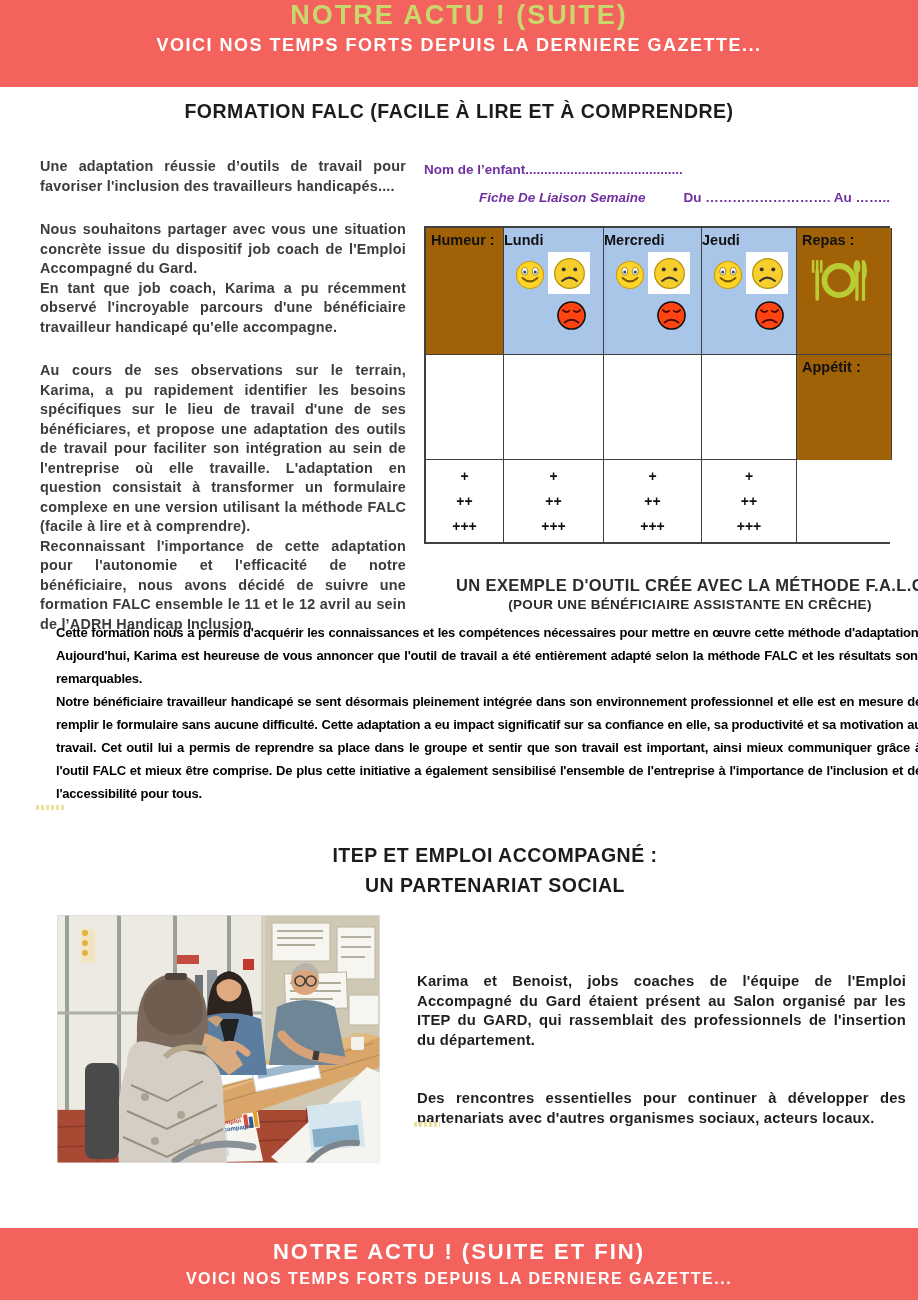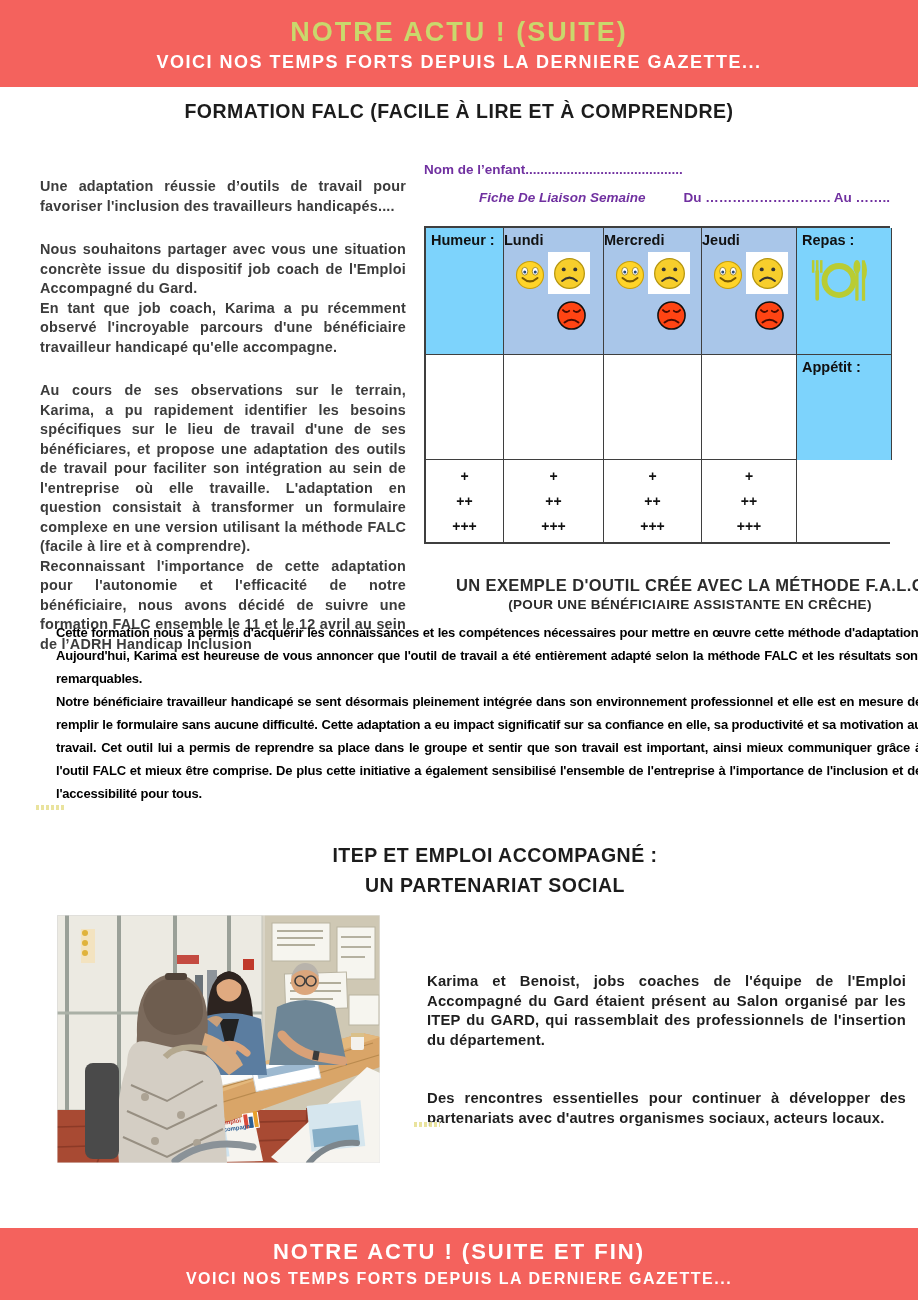--- a/index.html
+++ b/index.html
@@ -4,47 +4,47 @@
 <style>
   html,body{margin:0;padding:0;}
   body{width:918px;height:1300px;position:relative;background:#ffffff;
        font-family:"Liberation Sans",sans-serif;overflow:hidden;}
   .abs{position:absolute;}
 
   
   .banner{left:0;width:918px;background:#F4625D;text-align:center;}
   .banner-top{top:0;height:87px;}
   .banner-bottom{top:1228px;height:89px;}
-  .banner-title{font-weight:700;font-size:27px;letter-spacing:2px;margin:0;padding-top:17px;color:#C9D86C;}
+  .banner-title{font-weight:700;font-size:27px;letter-spacing:2px;margin:0;color:#C9D86C;}
   .banner-title.white{color:#ffffff;font-size:22px;padding-top:11px;}
   .banner-sub{color:#ffffff;font-weight:600;font-size:18px;letter-spacing:1.5px;margin:4px 0 0 0;}
   .banner-bottom .banner-sub{font-size:16px;margin-top:5px;}
 
   
   .h1{top:100px;left:0;width:918px;text-align:center;font-weight:700;font-size:19.5px;
       letter-spacing:.5px;color:#1c1c1c;}
   .h2{top:840px;left:0;width:918px;text-align:center;font-weight:700;font-size:19.5px;
       line-height:30px;letter-spacing:.5px;color:#1c1c1c;white-space:pre-line;padding-left:36px;}
 
   
   .leftcol{top:157px;left:40px;width:366px;color:#3c3c3c;font-weight:700;font-size:14.4px;
-           line-height:19.5px;text-align:justify;letter-spacing:.2px;margin-top:20px;}
+           line-height:19.5px;text-align:justify;letter-spacing:.2px;}
   .leftcol p{margin:0 0 24px 0;white-space:pre-line;}
 
   
   .fiche{top:162px;left:424px;width:466px;color:#7030A0;}
   .fiche .nameline{font-weight:700;font-size:13.5px;margin:0;}
   .fiche .row2{display:flex;justify-content:space-between;font-weight:700;font-size:13.5px;margin-top:13px;}
   .fiche .row2 .ftitle{margin-left:55px;font-style:italic;}
   .ftable{margin-top:21px;display:grid;grid-template-columns:78px 100px 98px 95px 95px;
           grid-template-rows:127px 105px 82px;border:2px solid #3f3f3f;border-right:none;
           color:#111;}
   .ftable .cell{border-right:1.5px solid #3f3f3f;border-bottom:1.5px solid #3f3f3f;position:relative;}
   .ftable .cell.lastrow{border-bottom:none;}
-  .ftable .labelcell{font-weight:700;font-size:14.5px;padding:4px 0 0 5px;background:#7dd3fc;}
+  .ftable .labelcell{font-weight:700;font-size:14.5px;padding:4px 0 0 5px;background:#a16207;}
   .ftable .daycell{background:#A9C6E9;text-align:left;}
   .dayname{font-weight:700;font-size:14.5px;padding-top:4px;}
   .faces{position:relative;height:95px;}
   .f{position:absolute;}
   .f-happy{width:30px;height:30px;left:11px;top:12px;}
   .sadbox{position:absolute;left:44px;top:4px;width:42px;height:42px;background:#fff;
           display:flex;align-items:center;justify-content:center;}
   .f-sad{width:33px;height:33px;position:static;}
   .f-angry{width:31px;height:31px;left:52px;top:52px;}
   .faces.red-left .f-angry{left:14px;top:56px;}
@@ -57,21 +57,21 @@
   .caption .c2{font-weight:700;font-size:13.5px;letter-spacing:.3px;margin:2px 0 0 0;}
 
   
   .bodytext{top:621px;left:56px;width:866px;font-size:13px;line-height:23px;font-weight:600;
             letter-spacing:-0.2px;color:#000000;text-align:justify;white-space:pre-line;}
 
   
   .photo{top:915px;left:57px;width:323px;height:248px;}
   .rightcol{top:972px;left:414px;width:492px;color:#1f1f1f;font-weight:600;font-size:14.8px;
             line-height:19.5px;text-align:justify;letter-spacing:.2px;}
-  .rightcol p{margin:0 0 39px 13px;}
+  .rightcol p{margin:0 0 39px 3px;}
 
   .watermark{height:5px;background:repeating-linear-gradient(90deg,#e7e093 0 3px,#fff 3px 5px);opacity:.9;}
   .wm1{top:805px;left:36px;width:30px;}
   .wm2{top:1122px;left:414px;width:26px;}
   .hiddendefs{position:absolute;width:0;height:0;overflow:hidden;}
 </style>
 </head>
 <body>
 
 <svg class="hiddendefs" aria-hidden="true">

